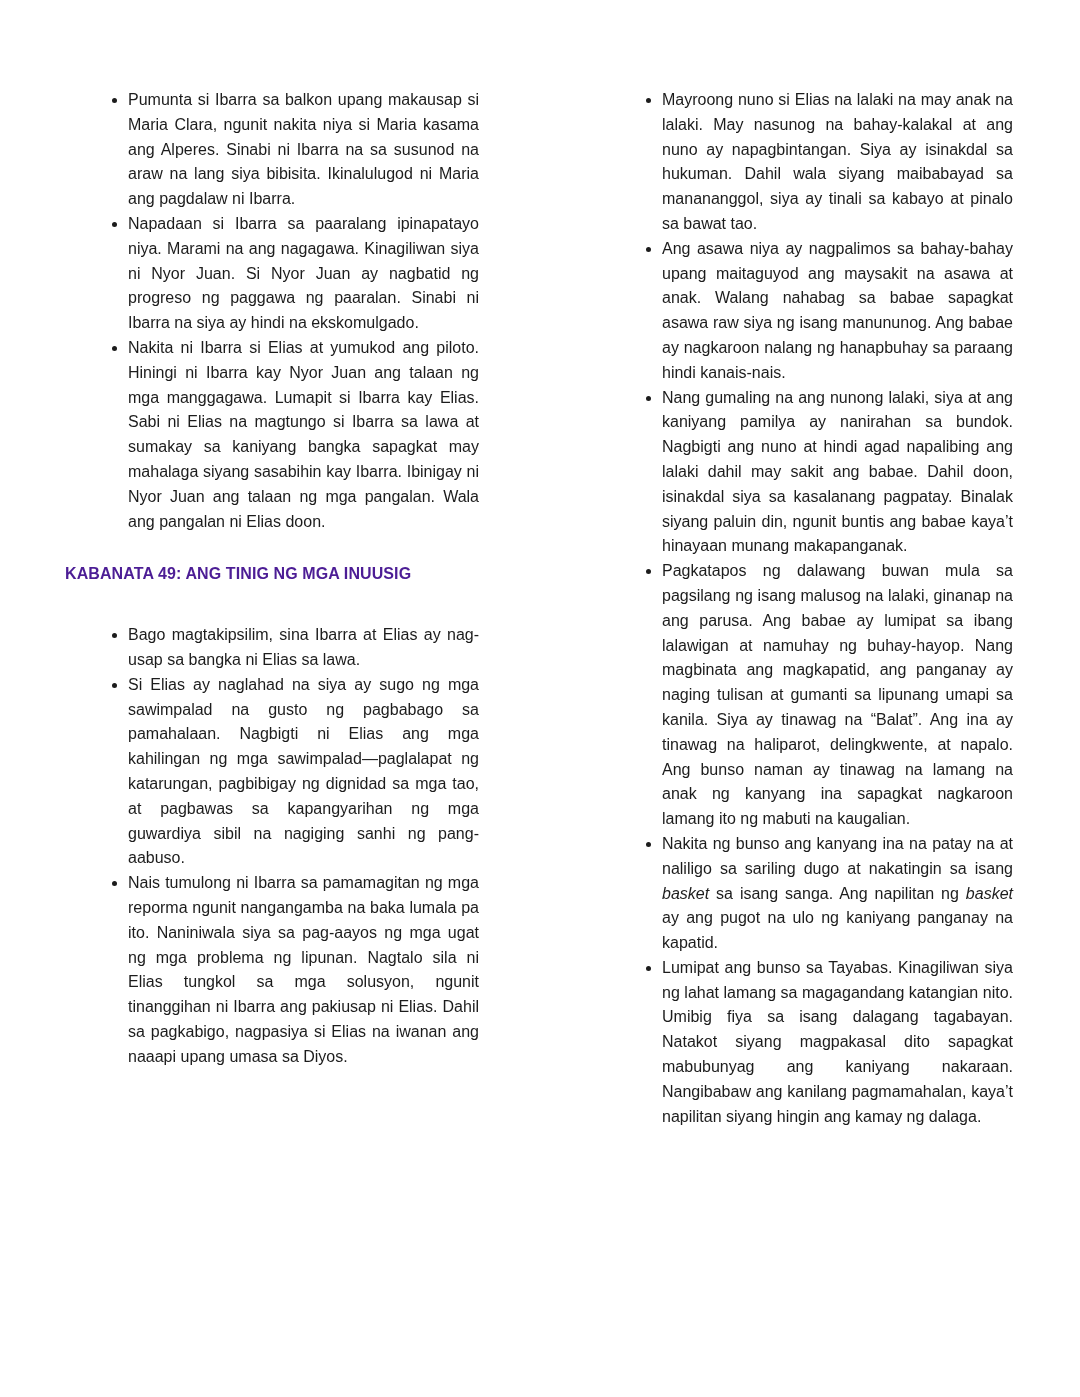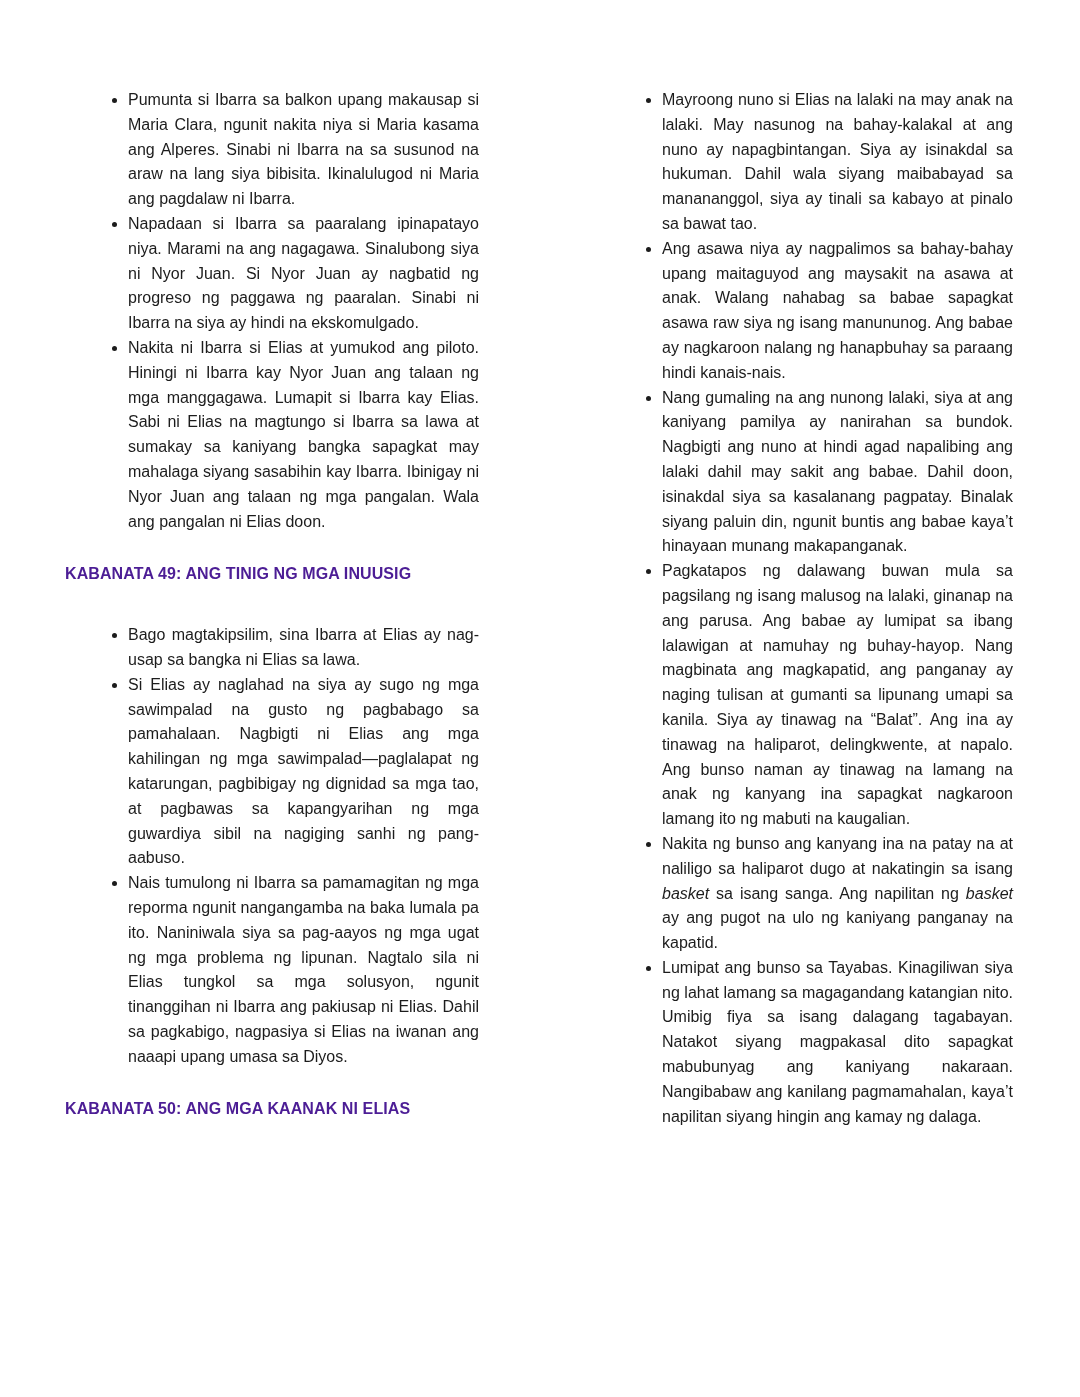--- a/index.html
+++ b/index.html
@@ -57,44 +57,43 @@
 </head>
 <body>
 
 <div class="page">
   <div class="columns">
 
     <div class="col">
 
       <ul class="bullets">
         <li>Pumunta si Ibarra sa balkon upang makausap si Maria Clara, ngunit nakita niya si Maria kasama ang Alperes. Sinabi ni Ibarra na sa susunod na araw na lang siya bibisita. Ikinalulugod ni Maria ang pagdalaw ni Ibarra.</li>
-        <li>Napadaan si Ibarra sa paaralang ipinapatayo niya. Marami na ang nagagawa. Sinalubong siya ni Nyor Juan. Si Nyor Juan ay nagbatid ng progreso ng paggawa ng paaralan. Sinabi ni Ibarra na siya ay hindi na ekskomulgado.</li>
+        <li>Napadaan si Ibarra sa paaralang ipinapatayo niya. Marami na ang nagagawa. Kinagiliwan siya ni Nyor Juan. Si Nyor Juan ay nagbatid ng progreso ng paggawa ng paaralan. Sinabi ni Ibarra na siya ay hindi na ekskomulgado.</li>
         <li>Nakita ni Ibarra si Elias at yumukod ang piloto. Hiningi ni Ibarra kay Nyor Juan ang talaan ng mga manggagawa. Lumapit si Ibarra kay Elias. Sabi ni Elias na magtungo si Ibarra sa lawa at sumakay sa kaniyang bangka sapagkat may mahalaga siyang sasabihin kay Ibarra. Ibinigay ni Nyor Juan ang talaan ng mga pangalan. Wala ang pangalan ni Elias doon.</li>
       </ul>
 
       <h2 class="heading">KABANATA 49: ANG TINIG NG MGA INUUSIG</h2>
 
       <ul class="bullets">
         <li>Bago magtakipsilim, sina Ibarra at Elias ay nag-usap sa bangka ni Elias sa lawa.</li>
         <li>Si Elias ay naglahad na siya ay sugo ng mga sawimpalad na gusto ng pagbabago sa pamahalaan. Nagbigti ni Elias ang mga kahilingan ng mga sawimpalad—paglalapat ng katarungan, pagbibigay ng dignidad sa mga tao, at pagbawas sa kapangyarihan ng mga guwardiya sibil na nagiging sanhi ng pang-aabuso.</li>
         <li>Nais tumulong ni Ibarra sa pamamagitan ng mga reporma ngunit nangangamba na baka lumala pa ito. Naniniwala siya sa pag-aayos ng mga ugat ng mga problema ng lipunan. Nagtalo sila ni Elias tungkol sa mga solusyon, ngunit tinanggihan ni Ibarra ang pakiusap ni Elias. Dahil sa pagkabigo, nagpasiya si Elias na iwanan ang naaapi upang umasa sa Diyos.</li>
       </ul>
 
-      <h2 class="heading">KABANATA 50: ANG MGA KAANAK NI ELIAS</h2>
 
 
     </div>
 
     <div class="col">
 
       <ul class="bullets">
         <li>Mayroong nuno si Elias na lalaki na may anak na lalaki. May nasunog na bahay-kalakal at ang nuno ay napagbintangan. Siya ay isinakdal sa hukuman. Dahil wala siyang maibabayad sa manananggol, siya ay tinali sa kabayo at pinalo sa bawat tao.</li>
         <li>Ang asawa niya ay nagpalimos sa bahay-bahay upang maitaguyod ang maysakit na asawa at anak. Walang nahabag sa babae sapagkat asawa raw siya ng isang manununog. Ang babae ay nagkaroon nalang ng hanapbuhay sa paraang hindi kanais-nais.</li>
         <li>Nang gumaling na ang nunong lalaki, siya at ang kaniyang pamilya ay nanirahan sa bundok. Nagbigti ang nuno at hindi agad napalibing ang lalaki dahil may sakit ang babae. Dahil doon, isinakdal siya sa kasalanang pagpatay. Binalak siyang paluin din, ngunit buntis ang babae kaya’t hinayaan munang makapanganak.</li>
         <li>Pagkatapos ng dalawang buwan mula sa pagsilang ng isang malusog na lalaki, ginanap na ang parusa. Ang babae ay lumipat sa ibang lalawigan at namuhay ng buhay-hayop. Nang magbinata ang magkapatid, ang panganay ay naging tulisan at gumanti sa lipunang umapi sa kanila. Siya ay tinawag na “Balat”. Ang ina ay tinawag na haliparot, delingkwente, at napalo. Ang bunso naman ay tinawag na lamang na anak ng kanyang ina sapagkat nagkaroon lamang ito ng mabuti na kaugalian.</li>
-        <li><span>Nakita ng bunso ang kanyang ina na patay na at naliligo sa haliparot dugo at nakatingin sa isang </span><em class="italic-word">basket</em><span> sa isang sanga. Ang napilitan ng </span><em class="italic-word">basket</em><span> ay ang pugot na ulo ng kaniyang panganay na kapatid.</span></li>
+        <li><span>Nakita ng bunso ang kanyang ina na patay na at naliligo sa sariling dugo at nakatingin sa isang </span><em class="italic-word">basket</em><span> sa isang sanga. Ang napilitan ng </span><em class="italic-word">basket</em><span> ay ang pugot na ulo ng kaniyang panganay na kapatid.</span></li>
         <li>Lumipat ang bunso sa Tayabas. Kinagiliwan siya ng lahat lamang sa magagandang katangian nito. Umibig fiya sa isang dalagang tagabayan. Natakot siyang magpakasal dito sapagkat mabubunyag ang kaniyang nakaraan. Nangibabaw ang kanilang pagmamahalan, kaya’t napilitan siyang hingin ang kamay ng dalaga.</li>
       </ul>
 
     </div>
 
   </div>
 </div>
 
 </body></html>

